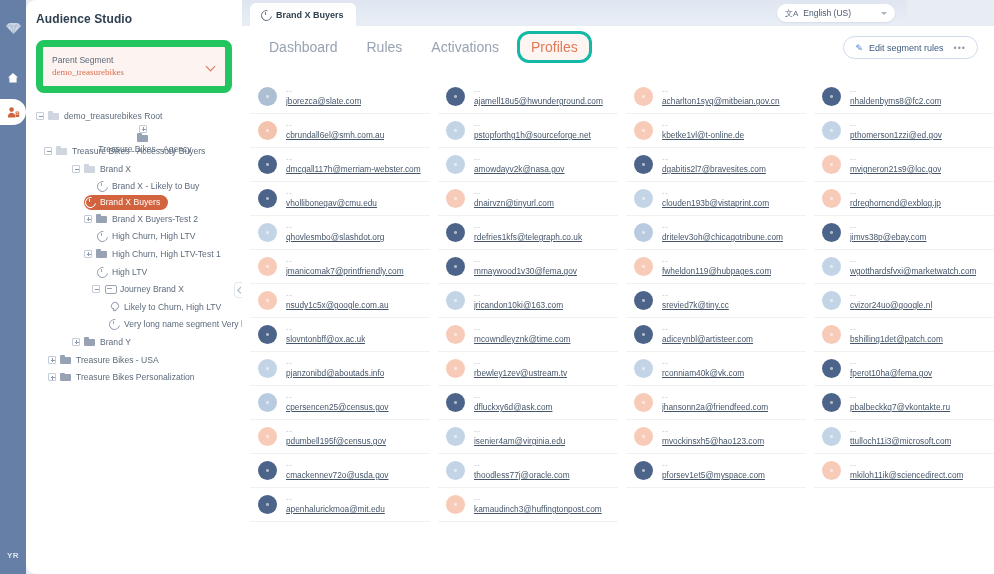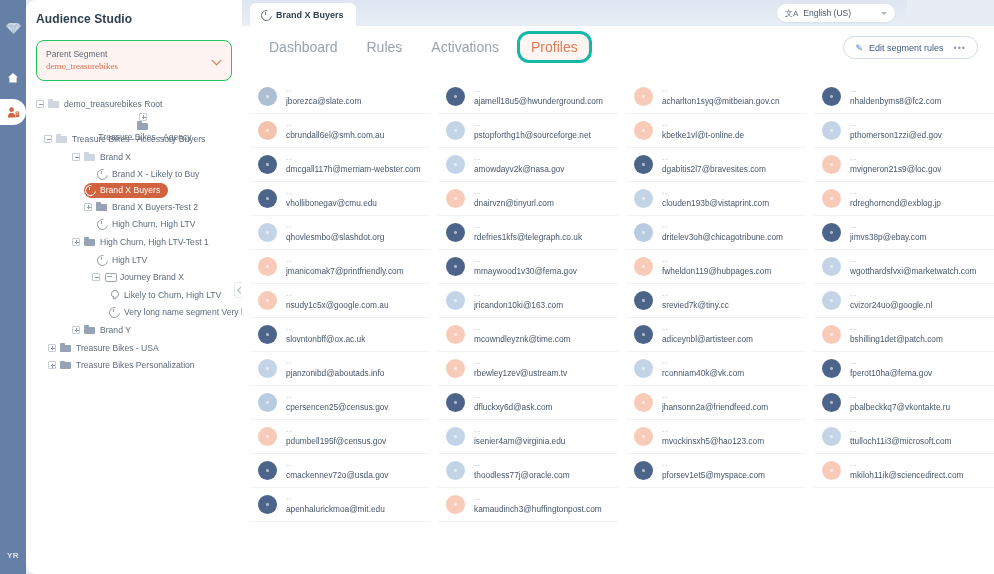--- a/index.html
+++ b/index.html
@@ -49,21 +49,21 @@
     background:#ffffff;
     border-top-left-radius:10px; border-bottom-left-radius:10px;
     overflow:hidden;
   }
   #app-title {
     font-size:12px; color:#2f4050; font-weight:bold;
     padding:12px 0 0 10px; letter-spacing:.1px;
   }
   #parent-segment {
     margin:14px 10px 0 10px;
-    border:1px solid #22c55e;
+    border:7px solid #22c55e;
     background:#fdf3f0;
     border-radius:8px;
     padding:7px 9px 8px 9px;
     display:flex; align-items:center; justify-content:space-between;
     position:relative;
   }
   #parent-segment .ps-label { font-size:8.5px; color:#5a6878; line-height:12px; }
   #parent-segment .ps-value { font-size:9px; color:#d9704f; line-height:12px;font-family:Liberation Serif, serif; }
   .chev {
     width:9px; height:9px; position:relative;
@@ -247,21 +247,21 @@
   }
   .pavatar::after{
     content:""; position:absolute; left:50%; top:50%;
     width:2.5px; height:2.5px; margin:-1.25px 0 0 -1.25px;
     border-radius:50%; background:rgba(255,255,255,.55);
   }
   .pmeta { display:flex; flex-direction:column; justify-content:center; min-width:0; }
   .pdash { font-size:8px; color:#b9c2cd; line-height:9px; letter-spacing:.5px; }
   .pmail {
     font-size:8.3px; color:#46566a; line-height:12px;
-    white-space:nowrap; overflow:hidden; text-overflow:ellipsis;
+    white-space:nowrap; overflow:hidden; text-overflow:ellipsis;text-decoration:underline;
   }
 </style>
 </head>
 <body>
 
 <div id="rail">
   <div class="logo">
     <svg width="17" height="13" viewBox="0 0 17 13">
       <path d="M1 4 L4 1 L13 1 L16 4 L8.5 12 Z" fill="#ccd7e6"></path>
       <path d="M1 4 L16 4" stroke="#9fb1c9" stroke-width="0.7" fill="none"></path>
@@ -329,21 +329,21 @@
       <div class="tnode" style="margin-left: 48px;">
         <span class="twist plus"></span>
         <span class="ic folder"></span>
         <span>Brand X Buyers-Test 2</span>
       </div>
       <div class="tnode" style="margin-left: 48px;">
         <span class="twist none"></span>
         <span class="ic segment"></span>
         <span>High Churn, High LTV</span>
       </div>
-      <div class="tnode" style="margin-left: 36px;">
+      <div class="tnode" style="margin-left: 48px;">
         <span class="twist plus"></span>
         <span class="ic folder"></span>
         <span>High Churn, High LTV-Test 1</span>
       </div>
       <div class="tnode" style="margin-left: 48px;">
         <span class="twist none"></span>
         <span class="ic segment"></span>
         <span>High LTV</span>
       </div>
       <div class="tnode" style="margin-left: 48px; padding-left: 8px;">

